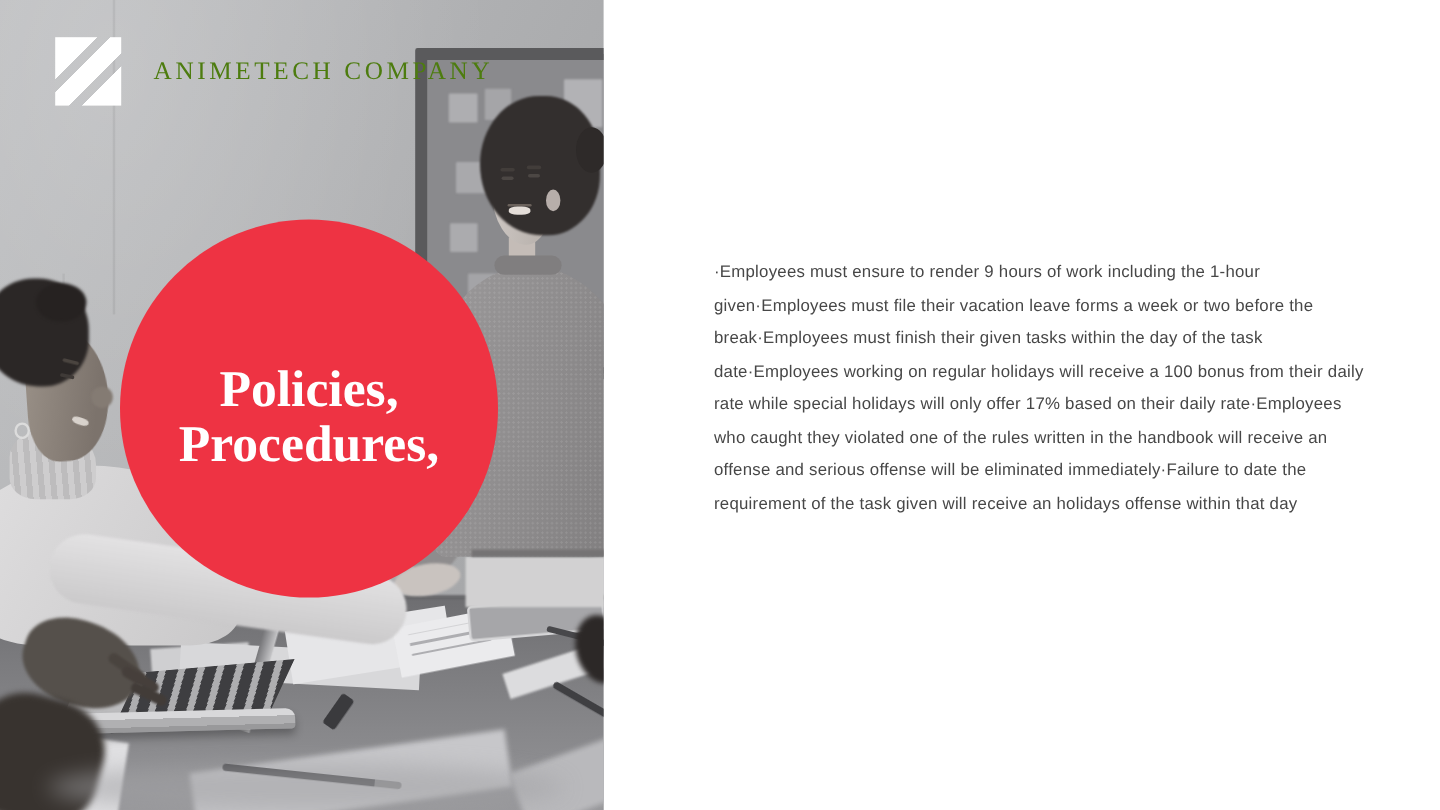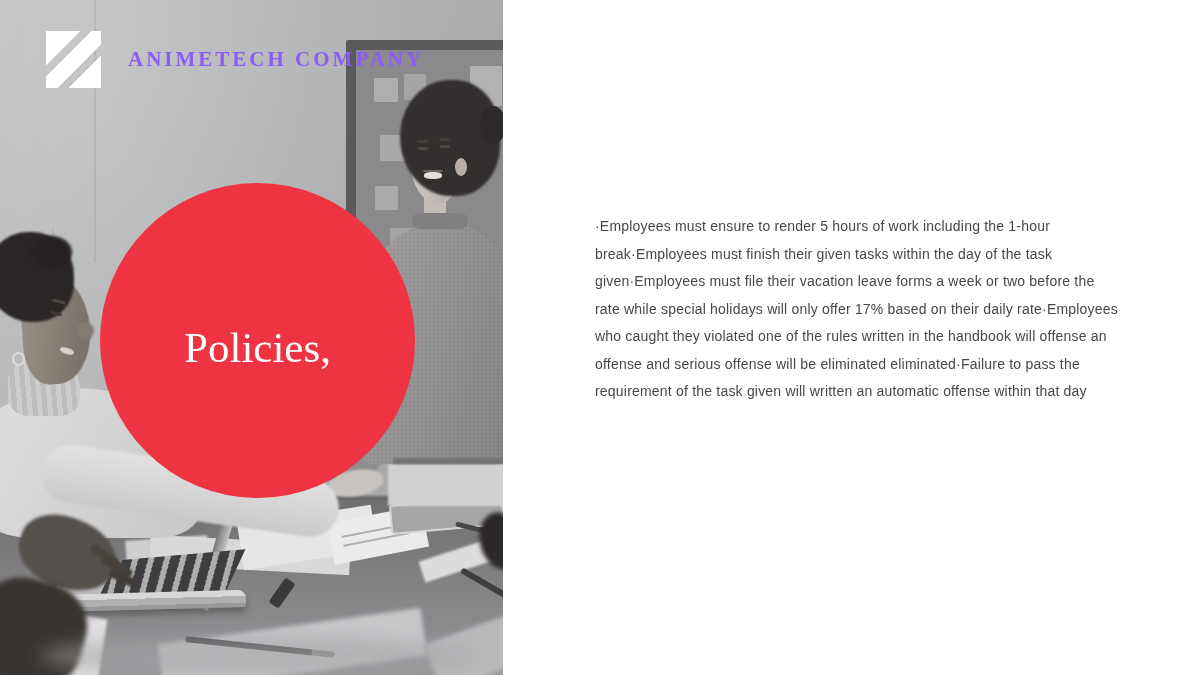--- a/index.html
+++ b/index.html
@@ -134,32 +134,32 @@
     transform:rotate(26deg);filter:blur(1px);}
   .lw-corner{left:-25px;top:580px;width:110px;height:105px;background:#38332f;
     border-radius:40%;transform:rotate(15deg);filter:blur(2.5px);}
   
   .title-circle{
     position:absolute;left:100px;top:183px;width:315px;height:315px;border-radius:50%;
     background:#EE3343;display:flex;flex-direction:column;align-items:center;justify-content:center;
     padding-top:14px;box-sizing:border-box;text-align:center;
   }
   .title-line{
-    font-family:"Liberation Serif",serif;color:#ffffff;font-size:43px;line-height:46px;font-weight:400;
+    font-family:"Liberation Serif",serif;color:#ffffff;font-size:43px;line-height:46px;font-weight:700;
   }
   
   .brand{position:absolute;left:46px;top:31px;display:flex;align-items:center;gap:27px;}
   .brand-mark{
     width:55px;height:57px;
     background:linear-gradient(135deg,#ffffff 0 31%,rgba(0,0,0,0) 31% 41%,
       #ffffff 41% 61%,rgba(0,0,0,0) 61% 71%,#ffffff 71% 100%);
   }
   .brand-name{
-    font-family:"Liberation Serif",serif;color:#8b5cf6;font-size:21px;letter-spacing:3px;
-    font-weight:700;white-space:nowrap;
+    font-family:"Liberation Serif",serif;color:#4d7c0f;font-size:21px;letter-spacing:3px;
+    font-weight:400;white-space:nowrap;
   }
   
   .content{position:absolute;left:595px;top:213px;width:575px;}
   .body-line{
     font-size:14px;line-height:27.5px;color:#474747;letter-spacing:.2px;white-space:nowrap;
   }
 </style>
 </head>
 <body>
 
@@ -242,30 +242,32 @@
     <div class="lw-f1"></div>
     <div class="lw-f2"></div>
     <div class="lw-f3"></div>
     <div class="lw-corner"></div>
 
     <div class="table-sheen"></div>
   </div>
 
   <div class="title-circle">
     <div class="title-line">Policies,</div>
+    <div class="title-line">Procedures,</div>
   </div>
 
   <div class="brand">
     <div class="brand-mark"></div>
     <div class="brand-name">ANIMETECH COMPANY</div>
   </div>
 
   <div class="content">
-    <div class="body-line">·Employees must ensure to render 5 hours of work including the 1-hour</div>
+    <div class="body-line">·Employees must ensure to render 9 hours of work including the 1-hour</div>
+    <div class="body-line">given·Employees must file their vacation leave forms a week or two before the</div>
     <div class="body-line">break·Employees must finish their given tasks within the day of the task</div>
-    <div class="body-line">given·Employees must file their vacation leave forms a week or two before the</div>
+    <div class="body-line">date·Employees working on regular holidays will receive a 100 bonus from their daily</div>
     <div class="body-line">rate while special holidays will only offer 17% based on their daily rate·Employees</div>
-    <div class="body-line">who caught they violated one of the rules written in the handbook will offense an</div>
-    <div class="body-line">offense and serious offense will be eliminated eliminated·Failure to pass the</div>
-    <div class="body-line">requirement of the task given will written an automatic offense within that day</div>
+    <div class="body-line">who caught they violated one of the rules written in the handbook will receive an</div>
+    <div class="body-line">offense and serious offense will be eliminated immediately·Failure to date the</div>
+    <div class="body-line">requirement of the task given will receive an holidays offense within that day</div>
   </div>
 
 </div>
 
 </body></html>

